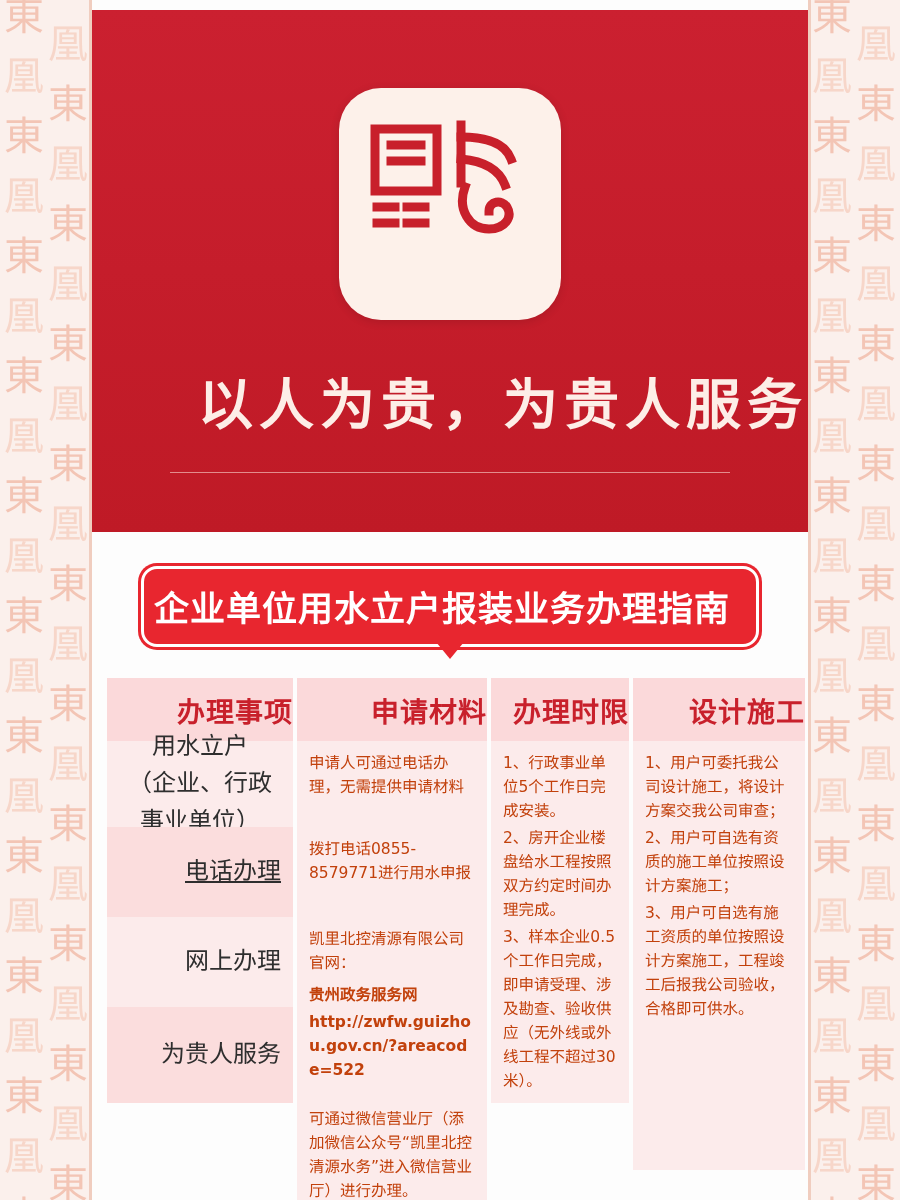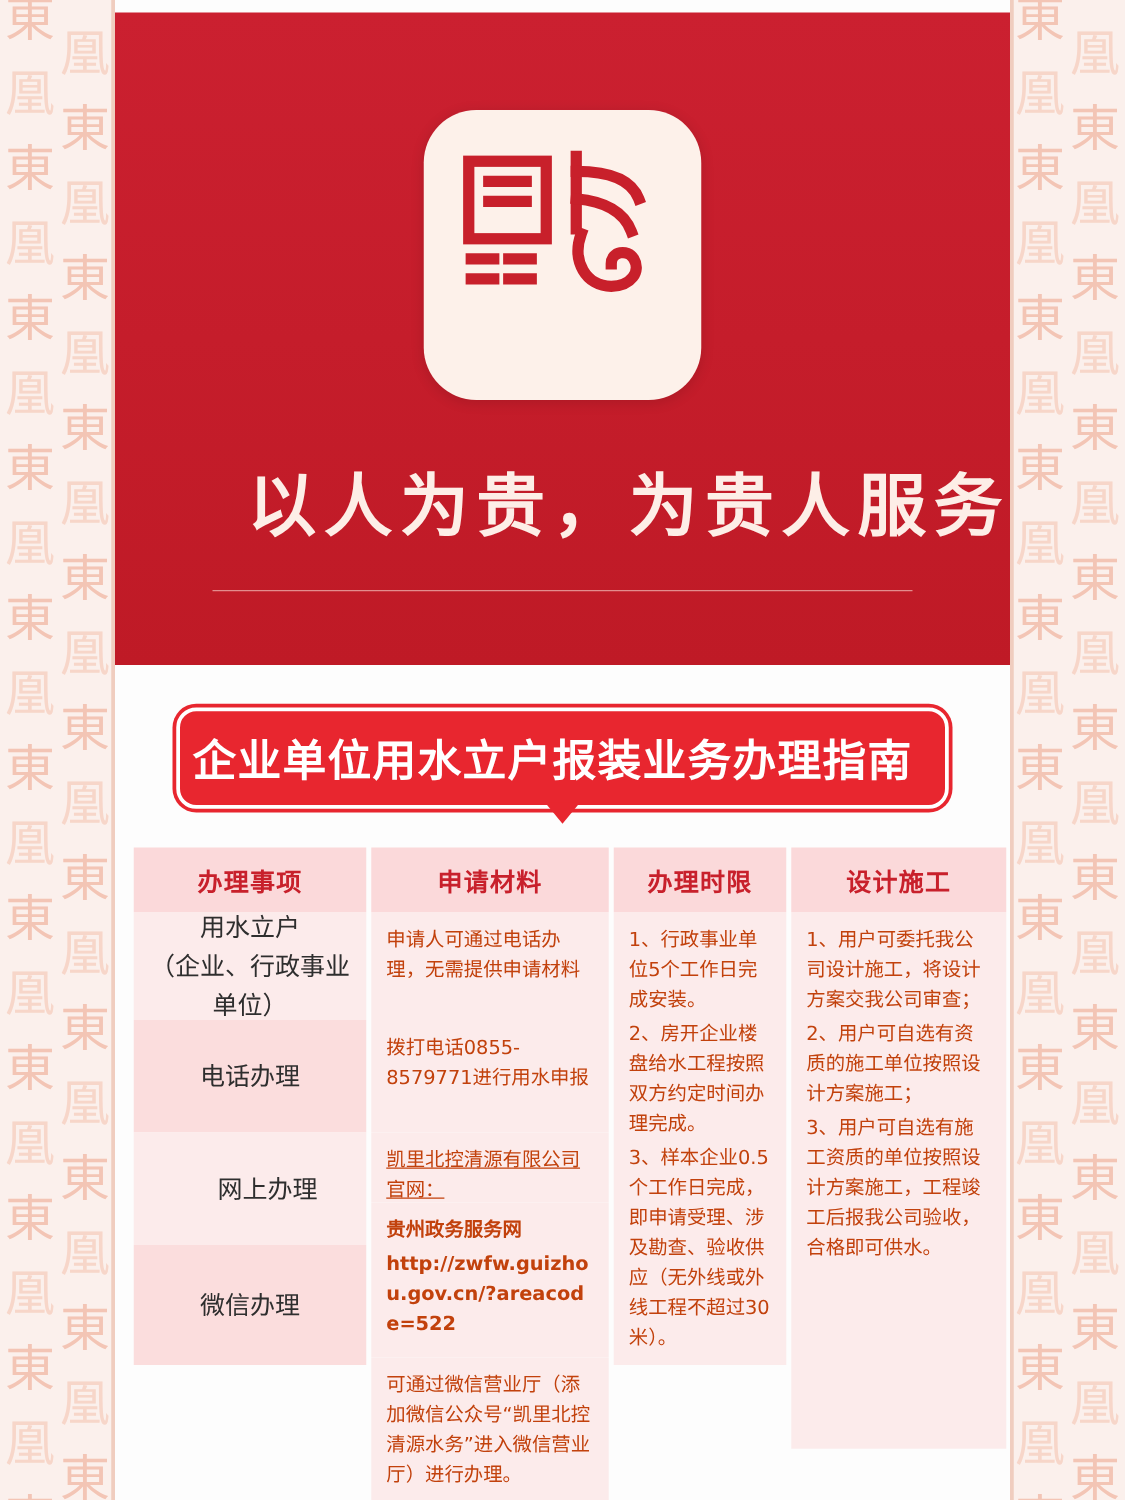--- a/index.html
+++ b/index.html
@@ -197,56 +197,56 @@
     display: grid;
     grid-template-columns: 186px 190px 138px 172px;
     column-gap: 4px;
     row-gap: 0;
     font-family: "DejaVu Sans", "Liberation Sans", sans-serif;
   }
 
   .th {
     background: #fbd9da;
     color: #c8202b;
-    font-size: 20px;
+    font-size: 28px;
     font-weight: 700;
-    text-align: center;
+    text-align: right;
     padding: 12px 0 11px 0;
     letter-spacing: 1px;
   }
 
   .col-body { display: flex; flex-direction: column; }
 
   .cell {
     background: #fcebeb;
     color: #c2410c;
     font-size: 15.5px;
     line-height: 1.55;
     padding: 10px 12px;
     box-sizing: border-box;
   }
   .cell.alt { background: #fbdddd; }
   .cell.center {
     display: flex;
     align-items: center;
-    justify-content: center;
+    justify-content: flex-end;
     text-align: center;
-    font-size: 20px;
+    font-size: 24px;
     color: #2e2e2e;
   }
   .cell.grow { flex: 1 1 auto; }
 
   .c1-r1 { height: 86px; }
-  .c1-r2 { height: 90px; }
+  .c1-r2 { height: 90px; text-decoration: underline; }
   .c1-r3 { height: 90px; padding-left: 40px; }
   .c1-r4 { height: 96px; }
 
   .c2-r1 { height: 86px; }
   .c2-r2 { height: 90px; }
-  .c2-r3 { height: 56px; text-decoration: underline; }
+  .c2-r3 { height: 56px; }
   .c2-r4 { height: 124px; font-weight: bold; }
 
   .c3-block { height: 362px; }
   .c4-block { height: 429px; }
 
   .cell p { margin: 0 0 3px 0; }
 
   .url { word-break: break-all; }
 </style>
 </head>
@@ -403,21 +403,21 @@
 
       <div class="col-body">
         <div class="cell center c1-r1">
           <div>
             <div>用水立户</div>
             <div>（企业、行政事业单位）</div>
           </div>
         </div>
         <div class="cell center alt c1-r2">电话办理</div>
         <div class="cell center c1-r3">网上办理</div>
-        <div class="cell center alt c1-r4">微信办理</div>
+        <div class="cell center alt c1-r4">为贵人服务</div>
       </div>
 
       <div class="col-body">
         <div class="cell c2-r1">申请人可通过电话办理，无需提供申请材料</div>
         <div class="cell c2-r2">拨打电话0855-8579771进行用水申报</div>
         <div class="cell c2-r3">
           <p>凯里北控清源有限公司官网：</p>
           <p class="url">www.klsgps.com</p>
         </div>
         <div class="cell c2-r4">

